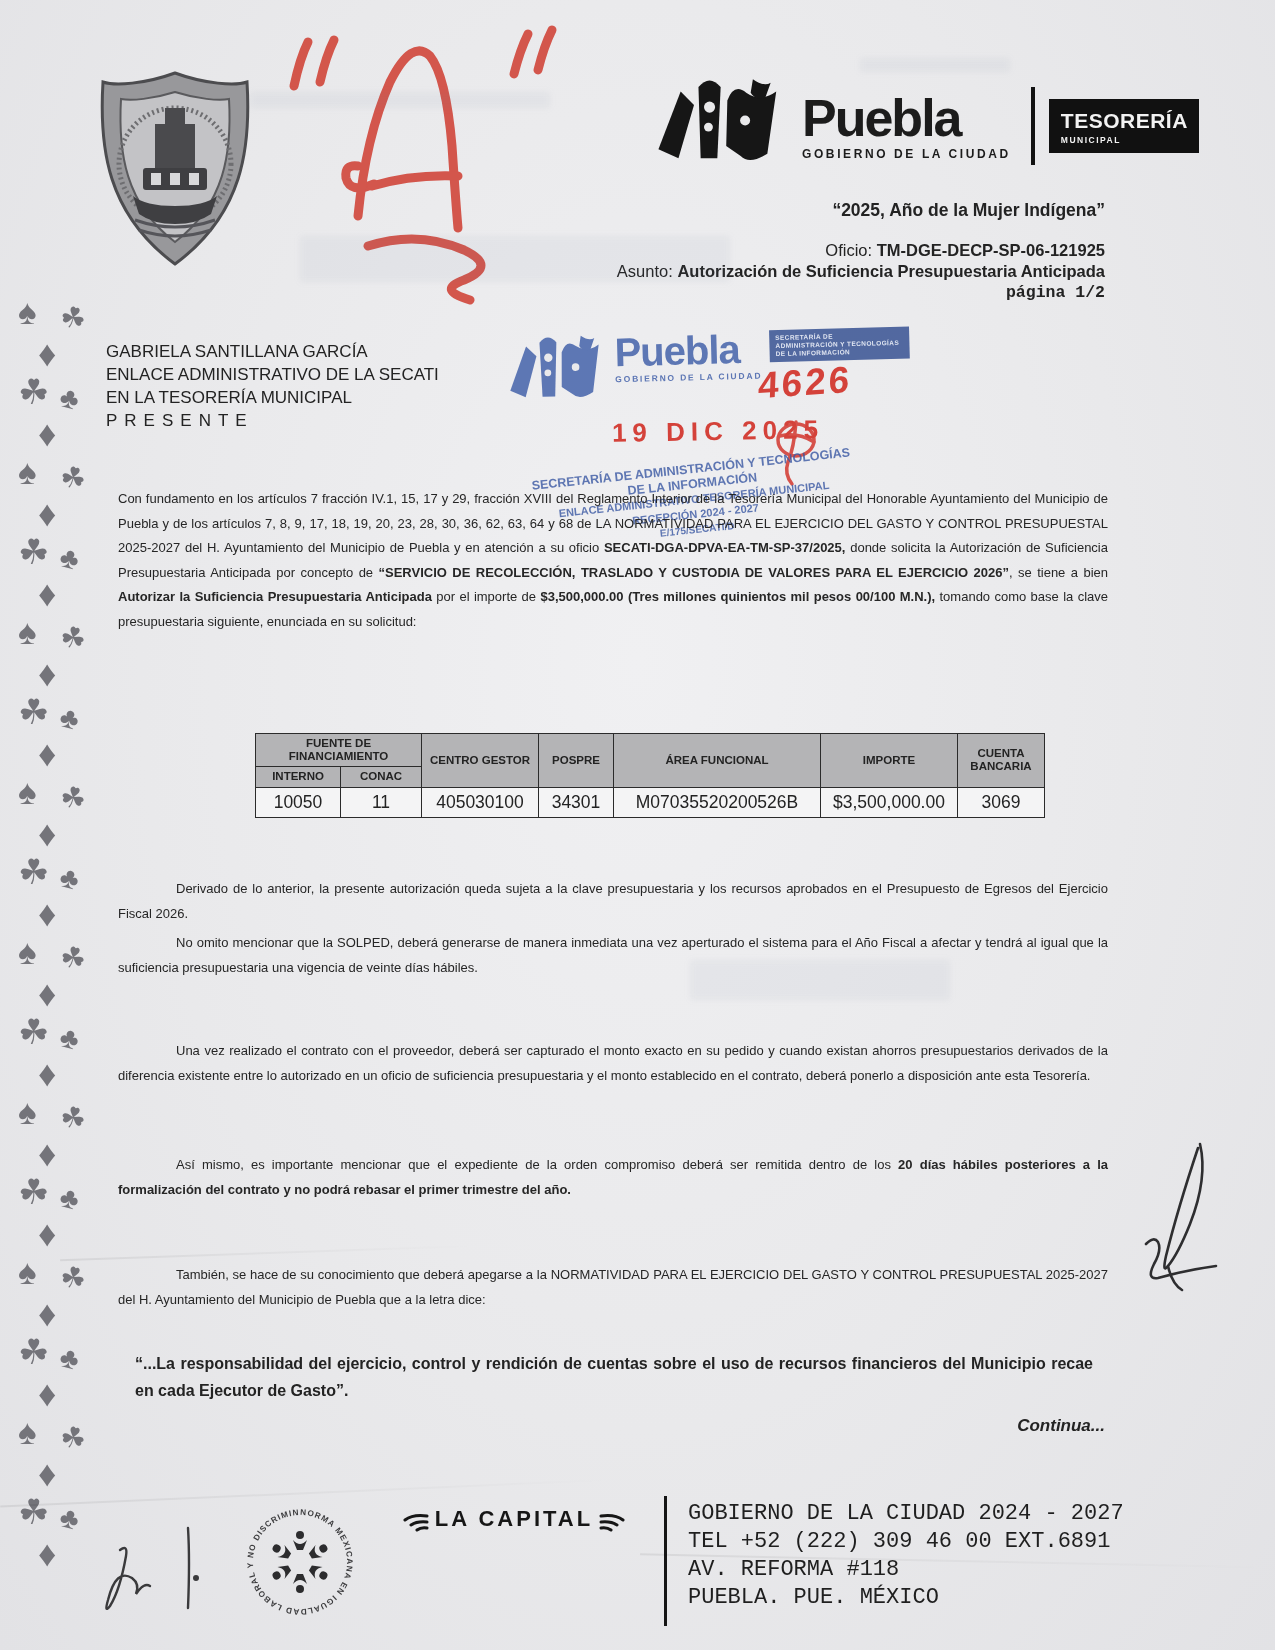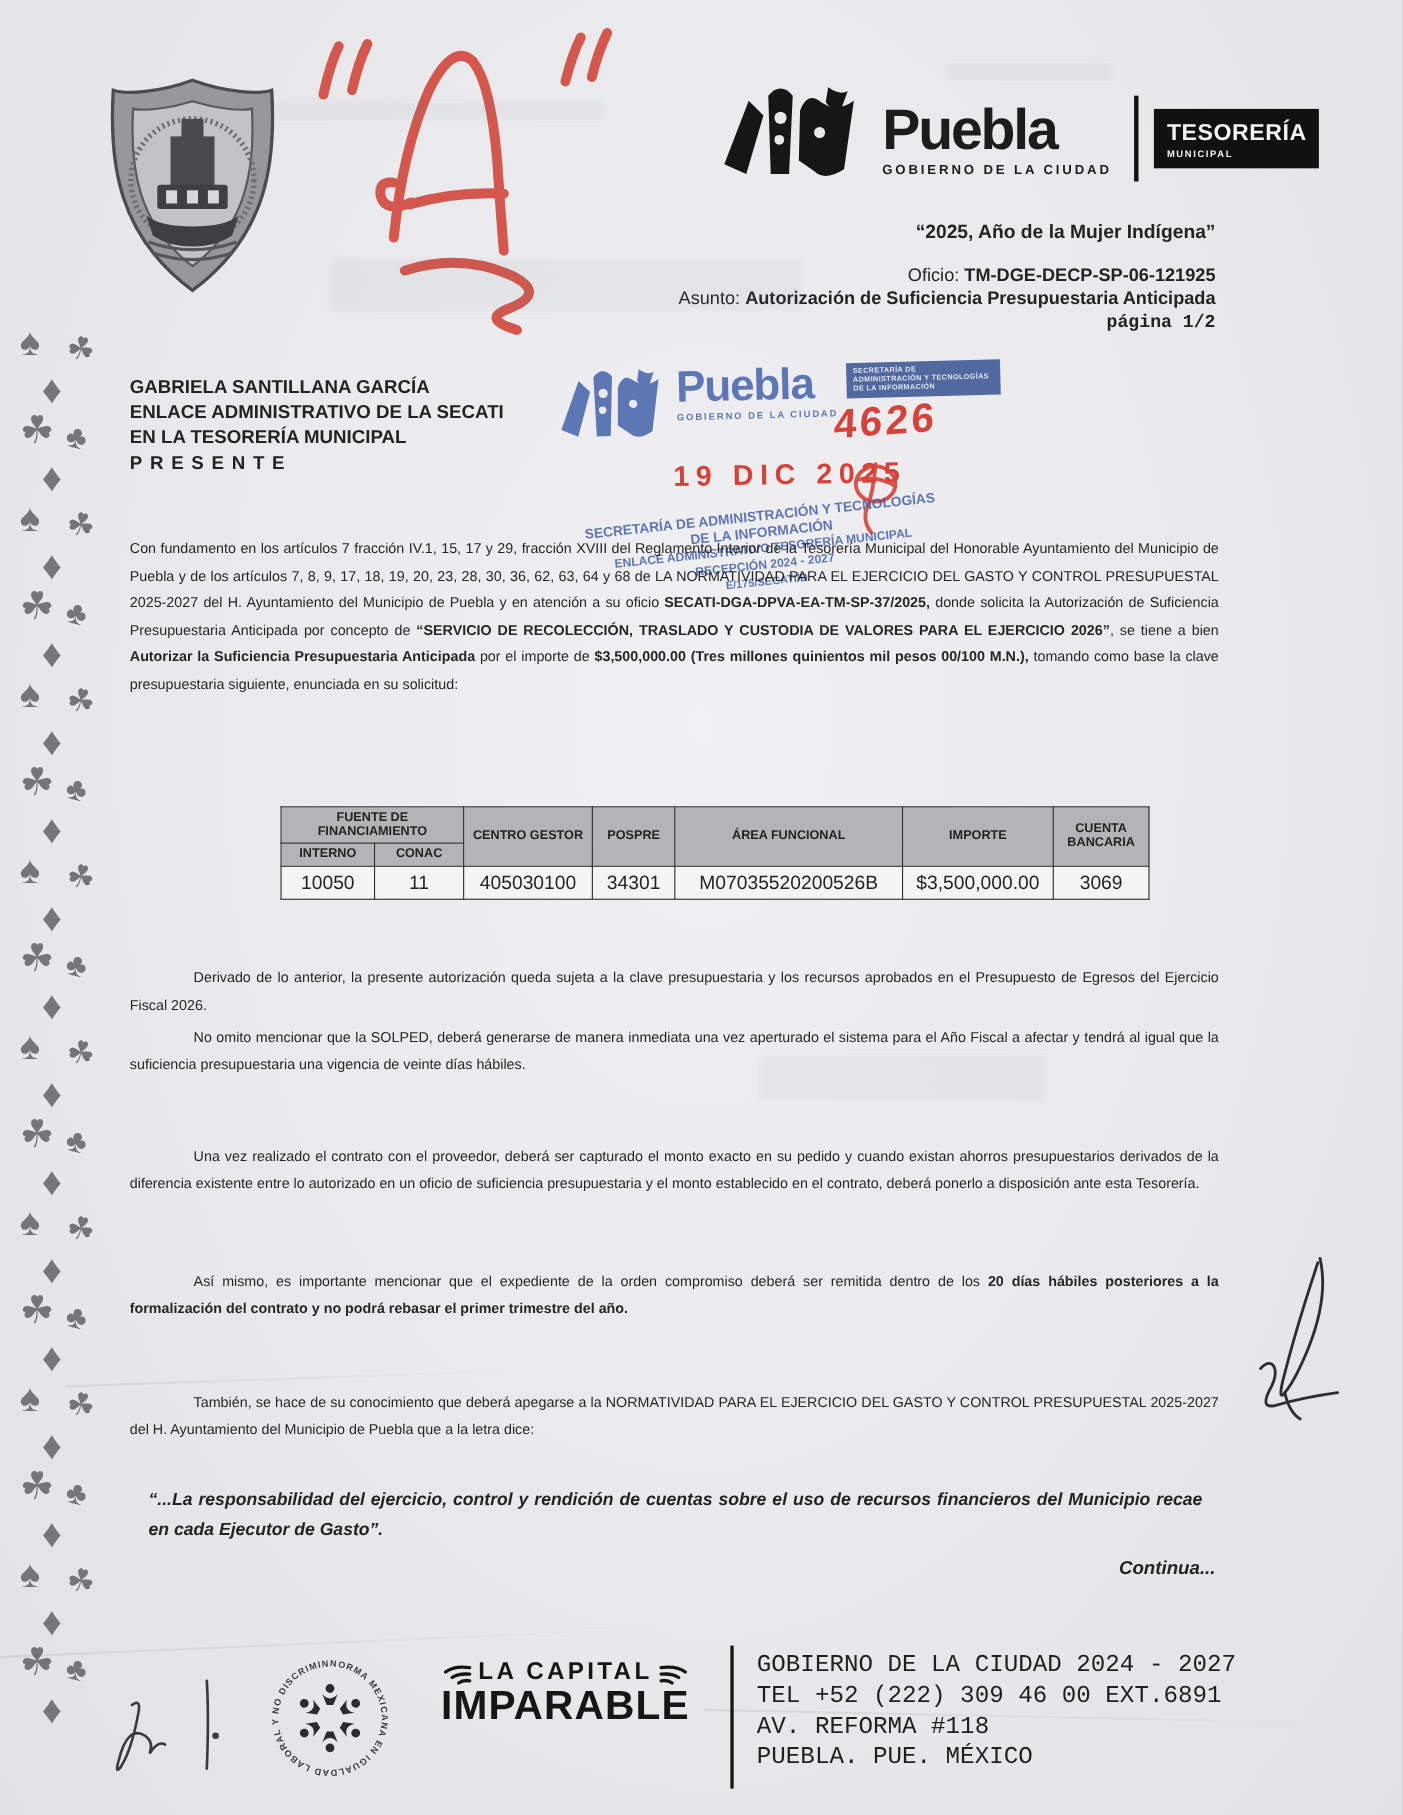--- a/index.html
+++ b/index.html
@@ -27,21 +27,21 @@
   #dept-box{background:#111;color:#f2f2f2;padding:10px 0 8px 12px;width:138px;}
   #dept-line1{font-size:21px;font-weight:800;letter-spacing:.5px;}
   #dept-line2{font-size:8.5px;font-weight:700;letter-spacing:1.5px;margin-top:2px;}
   #year-legend{top:200px;right:170px;font-size:17.5px;font-weight:700;}
   .ref-line{right:170px;font-size:16.5px;text-align:right;}
   #oficio-line{top:241px;}
   #asunto-line{top:262px;}
   #page-indicator{top:283px;right:170px;font-size:16.5px;font-weight:700;font-family:Liberation Mono, monospace;}
   .ref-line b{font-weight:800;}
   
-  #recipient{left:118px;top:340px;font-size:17px;font-weight:700;line-height:23px;}
+  #recipient{left:106px;top:340px;font-size:17px;font-weight:400;line-height:23px;}
   #recipient .presente{letter-spacing:7px;}
   
   #stamp-brand{left:497px;top:330px;display:flex;align-items:flex-start;gap:8px;color:#4a67ad;opacity:.88;transform:rotate(-1.5deg);}
   #stamp-mark{width:110px;height:76px;color:#4a67ad;}
   #stamp-word{display:flex;flex-direction:column;line-height:1;}
   #stamp-name{font-size:40px;font-weight:800;letter-spacing:-1px;}
   #stamp-tag{font-size:8.5px;font-weight:700;letter-spacing:1.8px;margin-top:3px;}
   #stamp-box{margin-top:2px;background:#3d5796;color:#dfe5f2;padding:4px 6px;width:128px;line-height:1.25;}
   #stamp-box div{font-size:6.5px;font-weight:700;letter-spacing:.4px;}
   #folio-red{left:758px;top:362px;font-size:37px;font-weight:600;color:#d4423a;transform:rotate(-4deg) skewX(-6deg);letter-spacing:3px;}
@@ -54,21 +54,21 @@
   
   .para{left:118px;width:990px;font-size:13px;line-height:24.6px;text-align:justify;color:#262626;}
   .para.indent{text-indent:58px;}
   .para b{font-weight:800;}
   #p1{top:474px;}
   #p2{top:864px;}
   #p3{top:918px;}
   #p4{top:1026px;}
   #p5{top:1140px;}
   #p6{top:1250px;}
-  #quote{left:135px;top:1350px;width:958px;font-size:16px;line-height:27px;font-weight:700;font-style:italic;text-align:justify;}
+  #quote{left:135px;top:1350px;width:958px;font-size:16px;line-height:27px;font-weight:700;text-align:justify;}
   #continua{top:1416px;right:170px;font-size:17px;font-weight:700;font-style:italic;}
   
   #budget-table{left:255px;top:733px;border-collapse:collapse;background:#f4f4f5;}
   #budget-table th,#budget-table td{border:1.5px solid #2b2b2b;}
   #budget-table th{background:#b4b4b6;font-size:11.5px;font-weight:800;padding:3px 4px;line-height:1.15;}
   #budget-table td{font-size:17.5px;text-align:center;padding:4px 6px;font-weight:500;}
   
   #footer-initials{left:92px;top:1520px;}
   #badge{left:240px;top:1502px;}
   #capital-logo{left:383px;top:1506px;width:262px;text-align:center;color:#161616;}
@@ -401,21 +401,20 @@
         </svg>
       <span>LA CAPITAL</span>
       <svg width="26" height="20" viewBox="0 0 26 20">
           <g stroke="#161616" stroke-width="3" fill="none" stroke-linecap="round">
             <path d="M2,4 Q16,2 24,8"></path>
             <path d="M2,10 Q12,9 18,13"></path>
             <path d="M2,16 Q8,15 12,18"></path>
           </g>
         </svg>
     </div>
-    <div id="capital-bottom">IMPARABLE</div>
   </div>
 
   <div id="footer-divider" class="abs"></div>
 
   <div id="contact" class="abs">
     <div>GOBIERNO DE LA CIUDAD 2024 - 2027</div>
     <div>TEL +52 (222) 309 46 00 EXT.6891</div>
     <div>AV. REFORMA #118</div>
     <div>PUEBLA. PUE. MÉXICO</div>
   </div>

